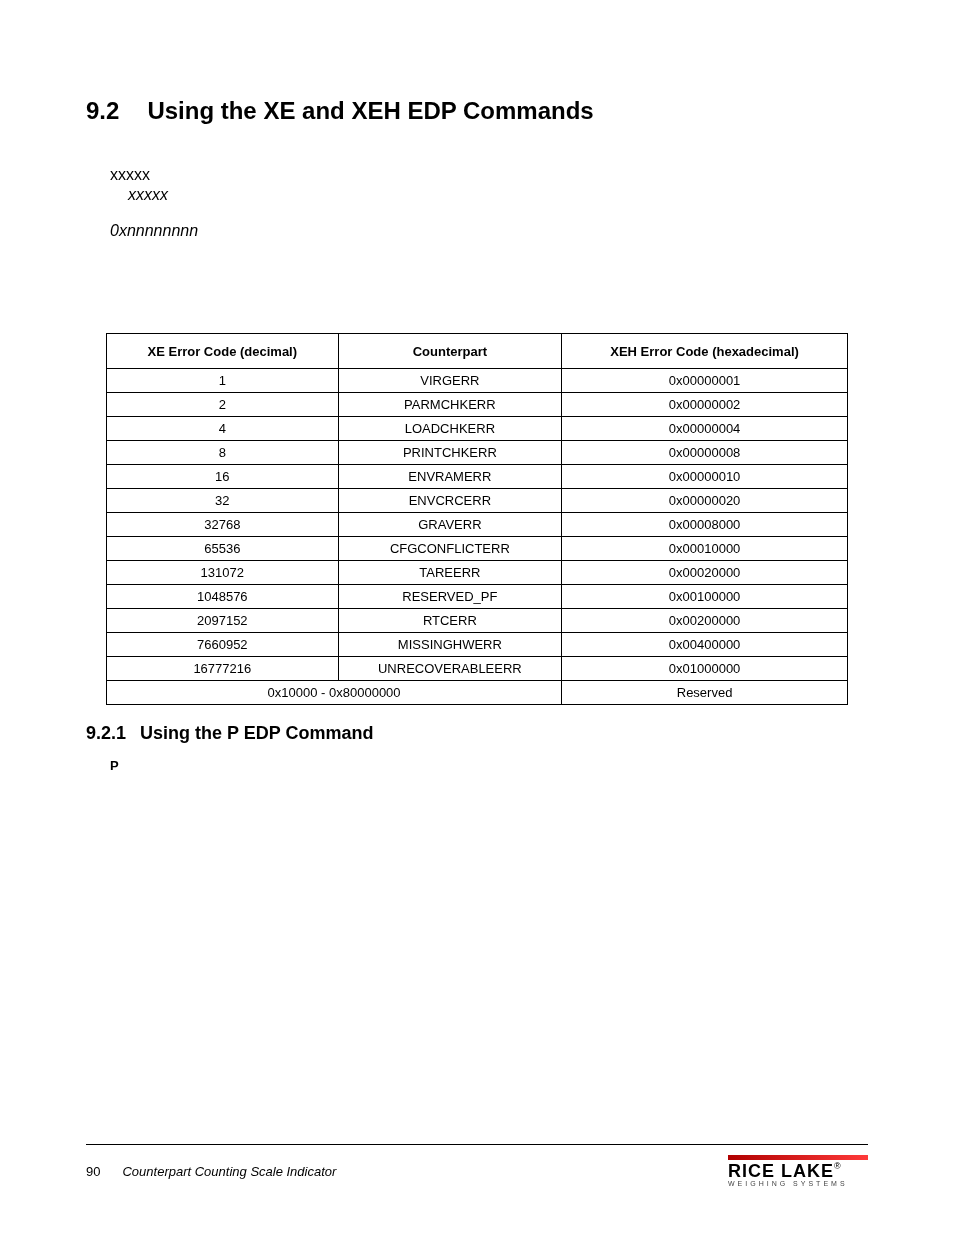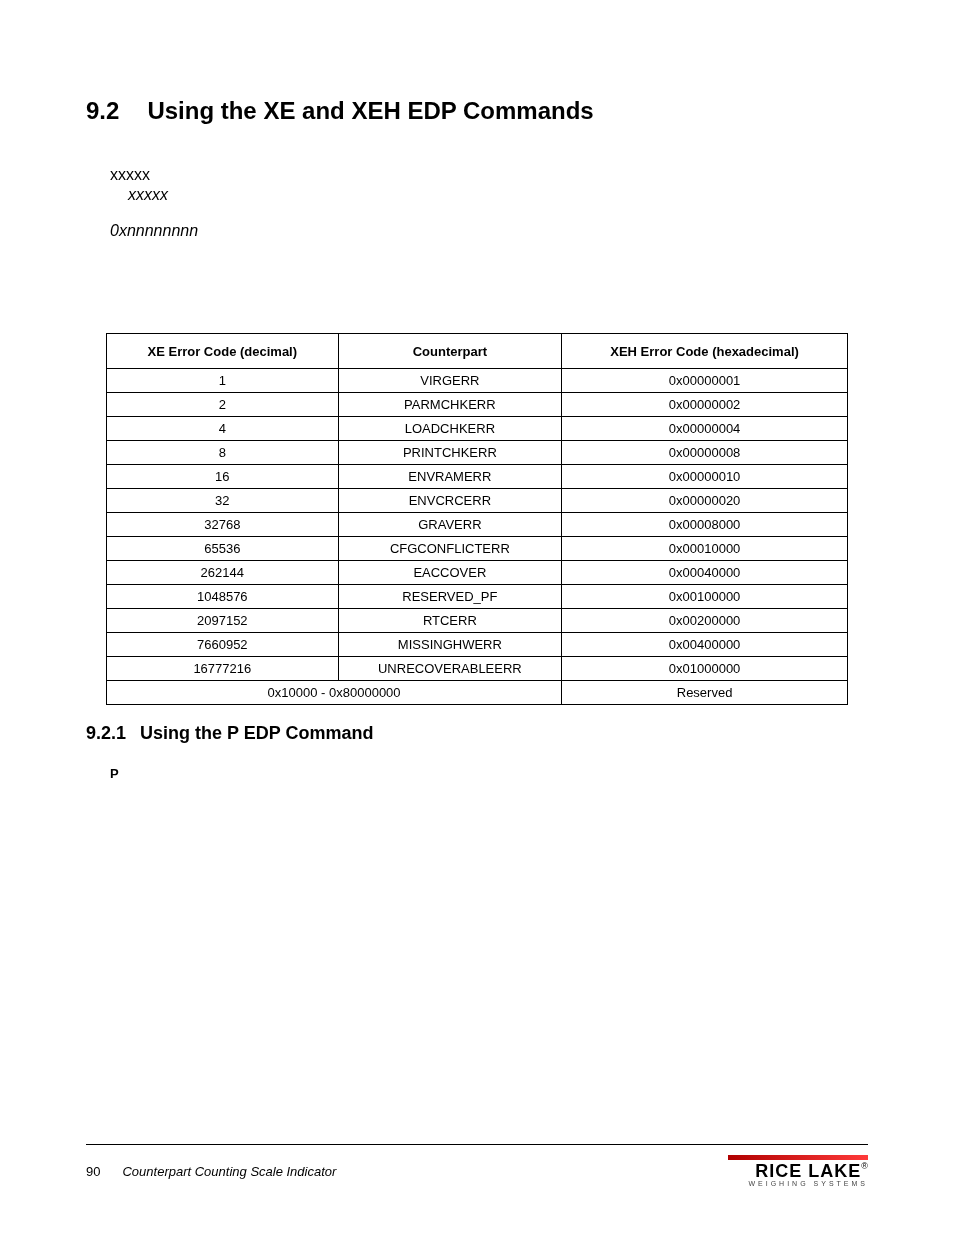--- a/index.html
+++ b/index.html
@@ -62,21 +62,21 @@
     
   }
 
   .subsection {
     margin-top: 18px;
   }
   .subsection-title {
     font-family: "Arial Black", Arial, sans-serif;
     font-weight: 900;
     font-size: 18px;
-    margin-bottom: 22px;
+    margin-bottom: 14px;
   }
   .subsection-title .snum {
     display: inline-block;
     margin-right: 14px;
   }
   .p-line {
     margin-left: 24px;
     font-size: 13px;
     font-weight: bold;
   }
@@ -100,21 +100,21 @@
   }
   .footer-left {
     display: flex;
     align-items: baseline;
     gap: 22px;
     font-size: 13px;
   }
   .page-num { }
   .footer-title { font-style: italic; }
   .logo {
-    text-align: right;
+    text-align: left;
     line-height: 1;
   }
   .logo-top {
     height: 5px;
     background: linear-gradient(to right, #b00000, #ff3a3a);
     margin-bottom: 2px;
     width: 140px;
     margin-left: auto;
   }
   .logo-text {
@@ -192,23 +192,23 @@
           <td>32768</td>
           <td>GRAVERR</td>
           <td>0x00008000</td>
         </tr>
         <tr>
           <td>65536</td>
           <td>CFGCONFLICTERR</td>
           <td>0x00010000</td>
         </tr>
         <tr>
-          <td>262144</td>
-          <td>EACCOVER</td>
-          <td>0x00040000</td>
+          <td>131072</td>
+          <td>TAREERR</td>
+          <td>0x00020000</td>
         </tr>
         <tr>
           <td>1048576</td>
           <td>RESERVED_PF</td>
           <td>0x00100000</td>
         </tr>
         <tr>
           <td>2097152</td>
           <td>RTCERR</td>
           <td>0x00200000</td>

